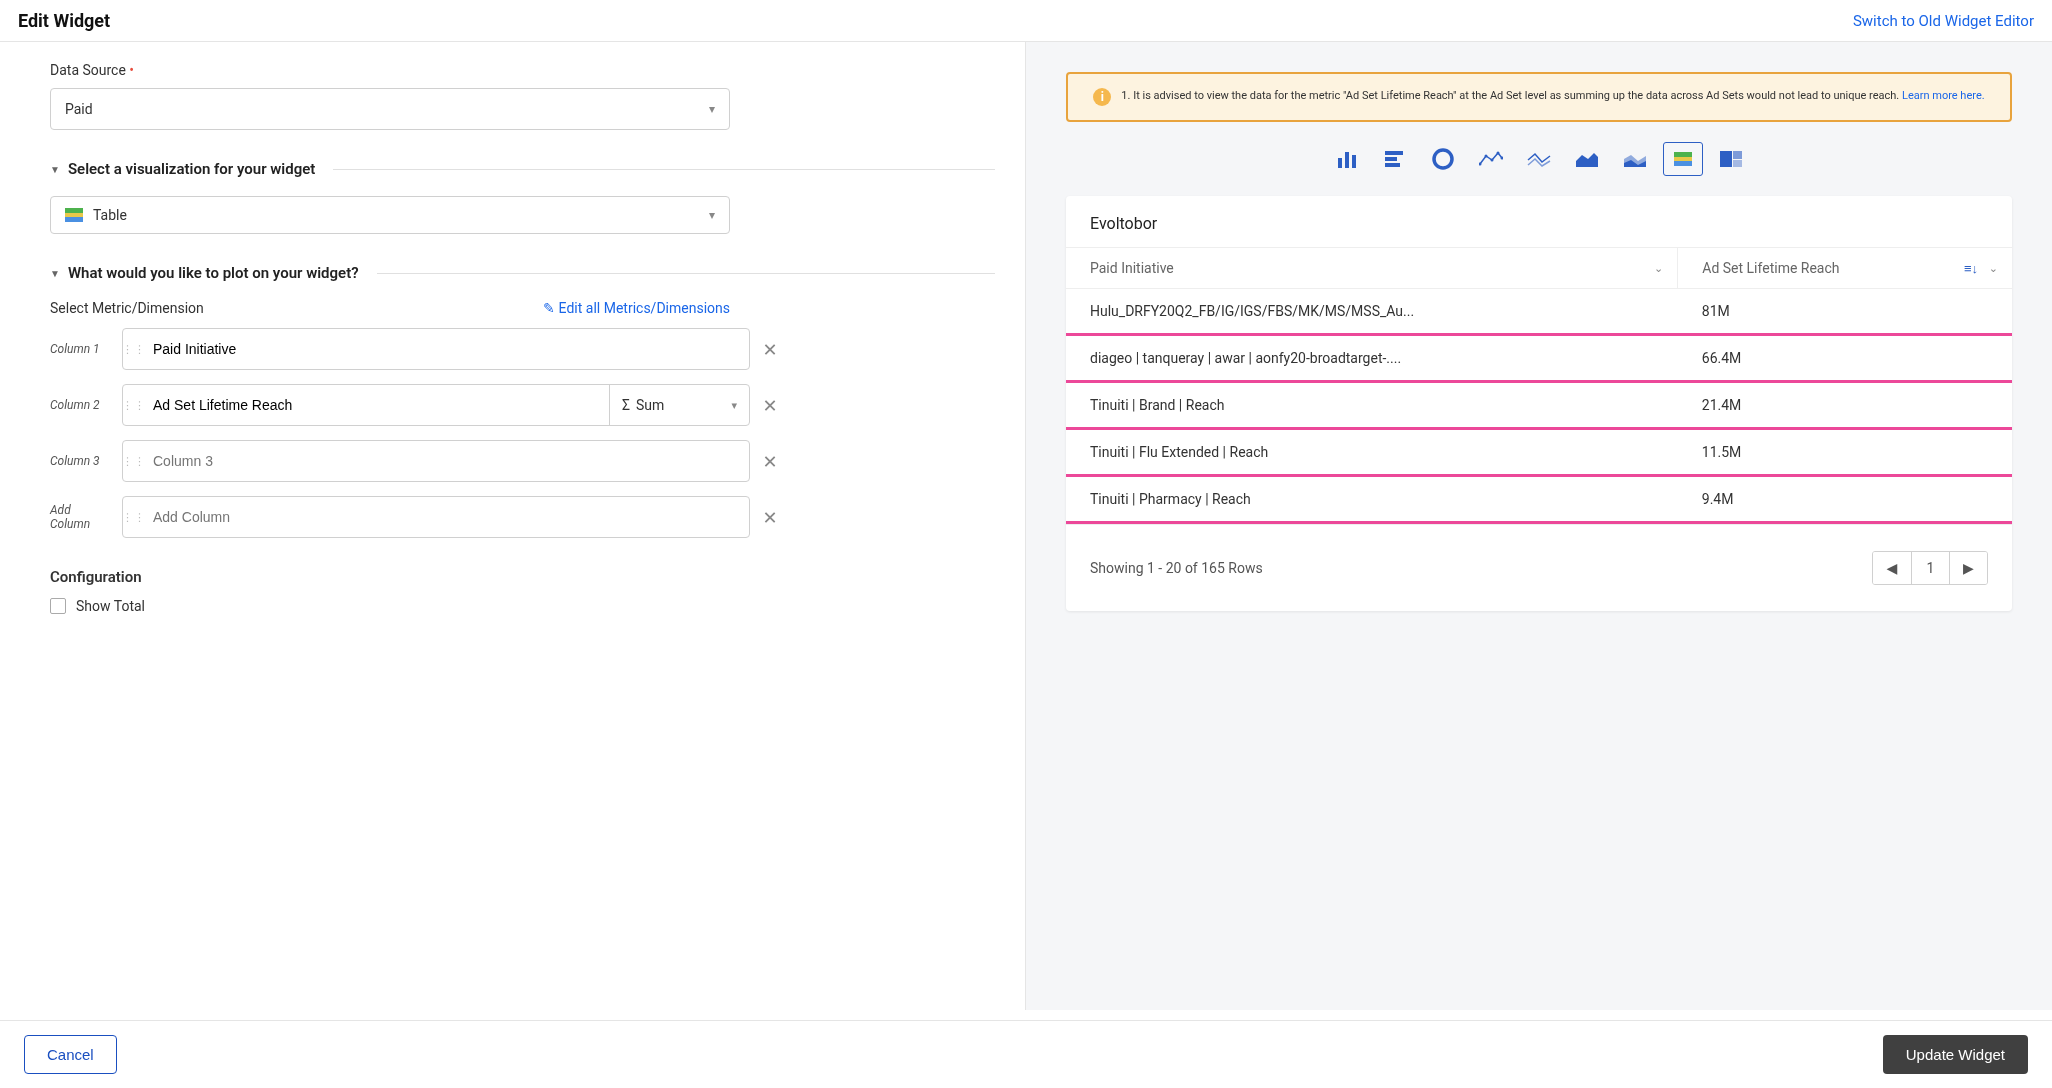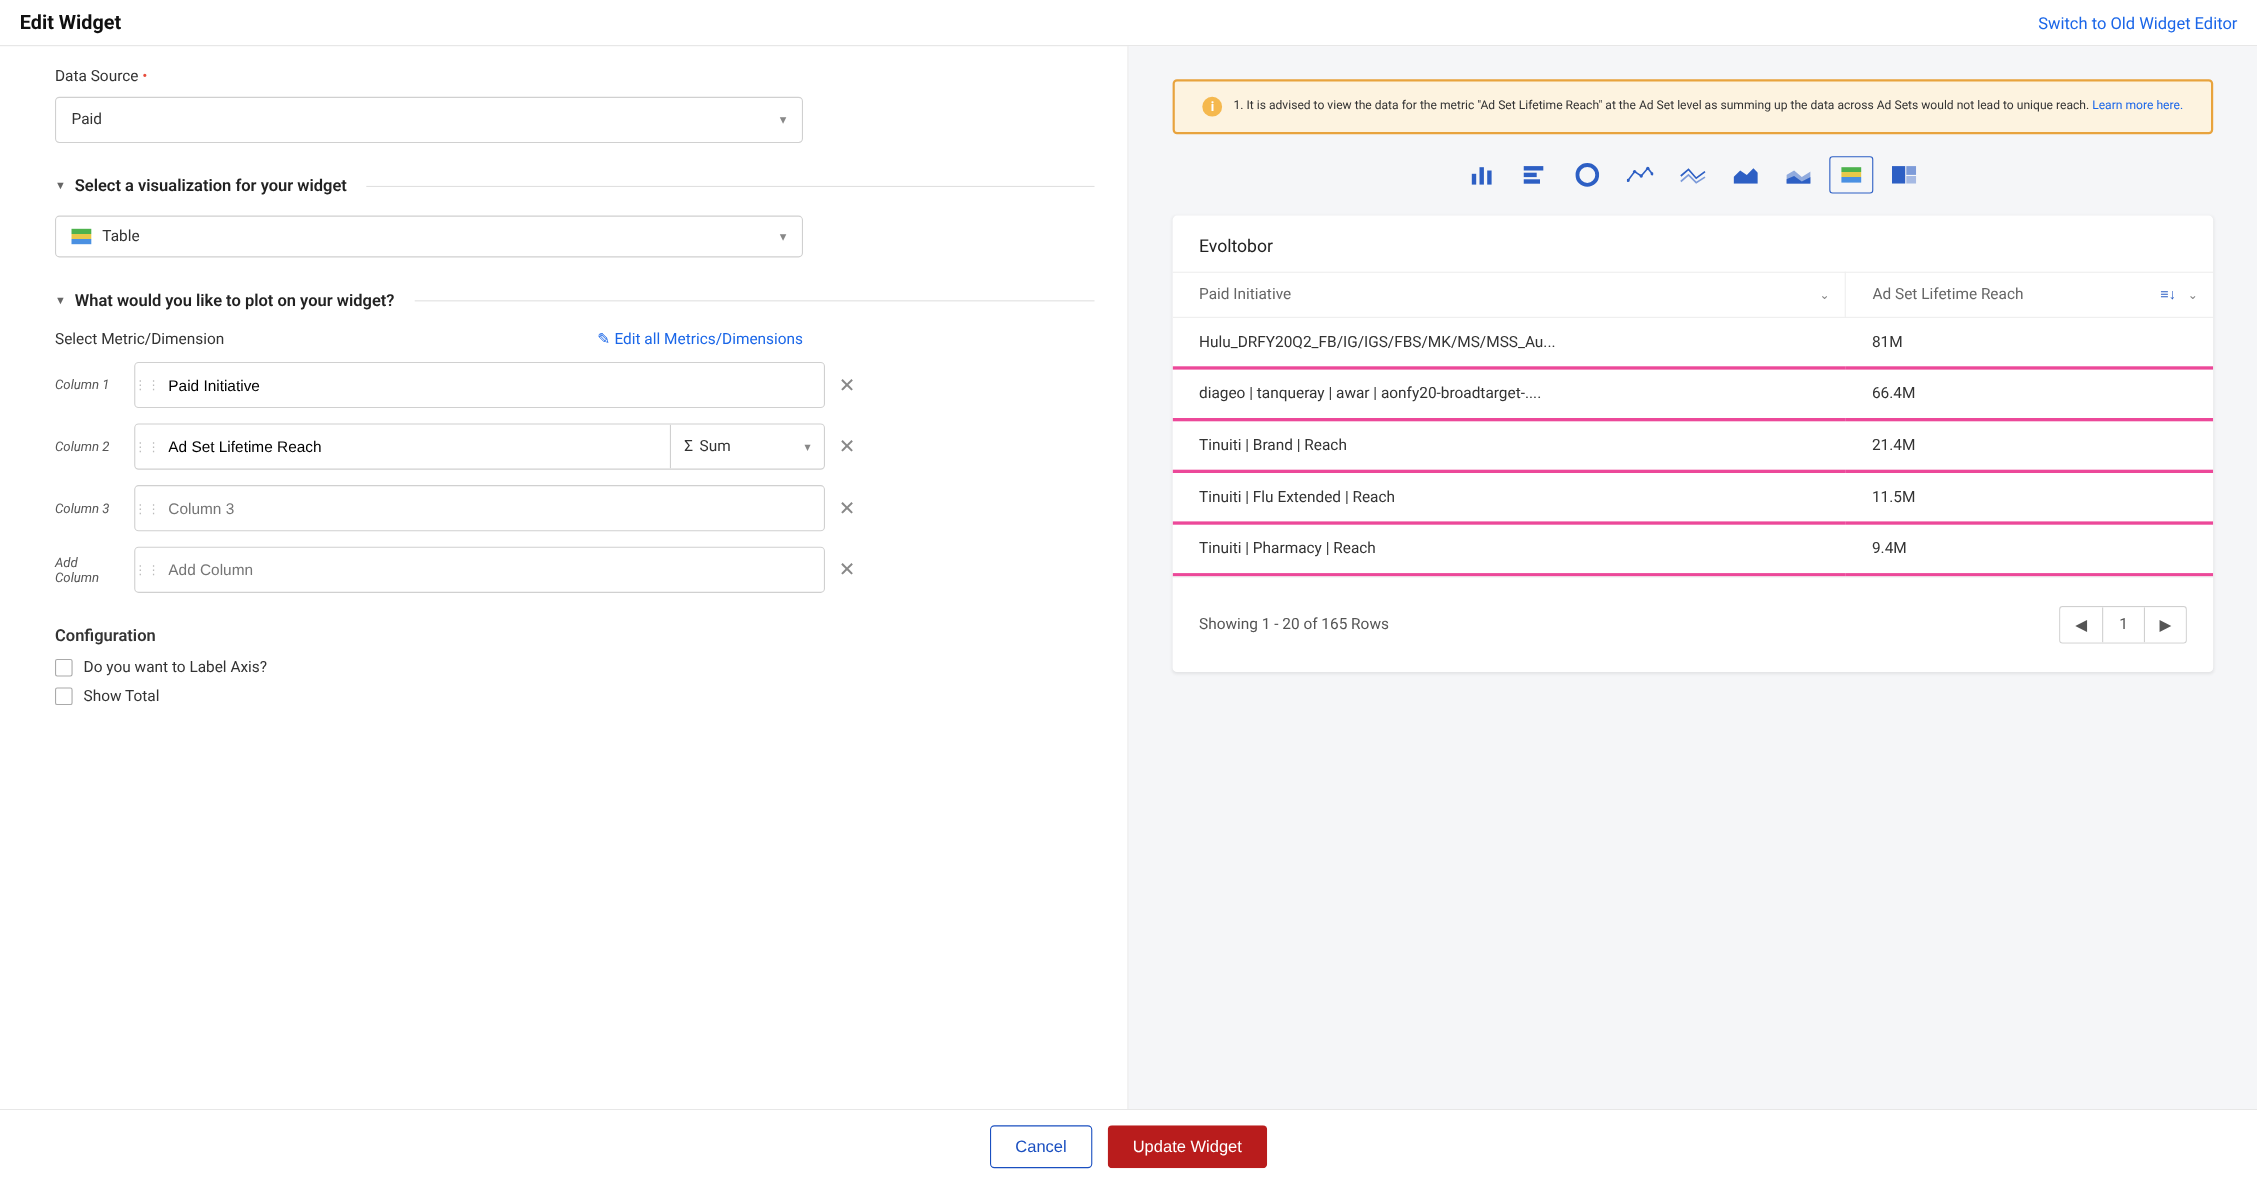--- a/index.html
+++ b/index.html
@@ -47,24 +47,24 @@
 .preview-table th:first-child { border-right: 1px solid #eee; }
 .preview-table th .th-chev { position: absolute; right: 14px; top: 50%; transform: translateY(-50%); color: #888; font-size: 11px; }
 .preview-table th .sort-ic { position: absolute; right: 34px; top: 50%; transform: translateY(-50%); color: #2d5fc4; font-size: 13px; font-weight: bold; }
 .preview-table td { padding: 14px 24px; font-size: 14px; color: #333; border-bottom: 3px solid #ec4899; }
 .preview-table td:first-child { max-width: 340px; overflow: hidden; text-overflow: ellipsis; white-space: nowrap; }
 .preview-footer { display: flex; justify-content: space-between; align-items: center; padding: 26px 24px; border-top: 1px solid #eee; }
 .preview-footer .count { color: #555; font-size: 14px; }
 .pager { display: flex; border: 1px solid #d0d0d0; border-radius: 3px; overflow: hidden; }
 .pager .pbtn { width: 38px; height: 32px; display: flex; align-items: center; justify-content: center; cursor: pointer; color: #555; background: #fff; }
 .pager .pbtn + .pbtn { border-left: 1px solid #d0d0d0; }
-.footer { position: fixed; bottom: 12px; left: 0; right: 0; background: #fff; border-top: 1px solid #e5e5e5; padding: 14px 24px; display: flex; justify-content: center; gap: 14px; }
+.footer { position: fixed; bottom: 0; left: 0; right: 0; background: #fff; border-top: 1px solid #e5e5e5; padding: 14px 24px; display: flex; justify-content: space-between; gap: 14px; }
 .btn { padding: 10px 22px; border-radius: 4px; font-size: 15px; cursor: pointer; border: 1px solid transparent; }
 .btn-outline { background: #fff; border-color: #1a4fc0; color: #1a4fc0; }
-.btn-primary { background: #b91c1c; color: #fff; }
+.btn-primary { background: #404040; color: #fff; }
 .table-icon { display: inline-block; width: 18px; height: 14px; position: relative; }
 .table-icon::before { content: ""; position: absolute; inset: 0; background: linear-gradient(#4db24d 33%, #e8c84a 33% 66%, #4a90e2 66%); }
 </style>
 </head>
 <body>
 
 <div class="header">
   <h1>Edit Widget</h1>
   <a href="#">Switch to Old Widget Editor</a>
 </div>
@@ -143,24 +143,20 @@
         <div class="col-input-wrap">
           <span class="handle">⋮⋮</span>
           <input type="text" placeholder="Add Column" style="">
         </div>
         <span class="remove">✕</span>
       </div>
     </div>
 
     <div class="form-section">
       <div class="config-title">Configuration</div>
-      <div class="checkbox-row">
-        <span class="box"></span>
-        <span>Do you want to Label Axis?</span>
-      </div>
       <div class="checkbox-row">
         <span class="box"></span>
         <span>Show Total</span>
       </div>
     </div>
 
   </div>
 
   <div class="right-panel">
     <div class="alert">

